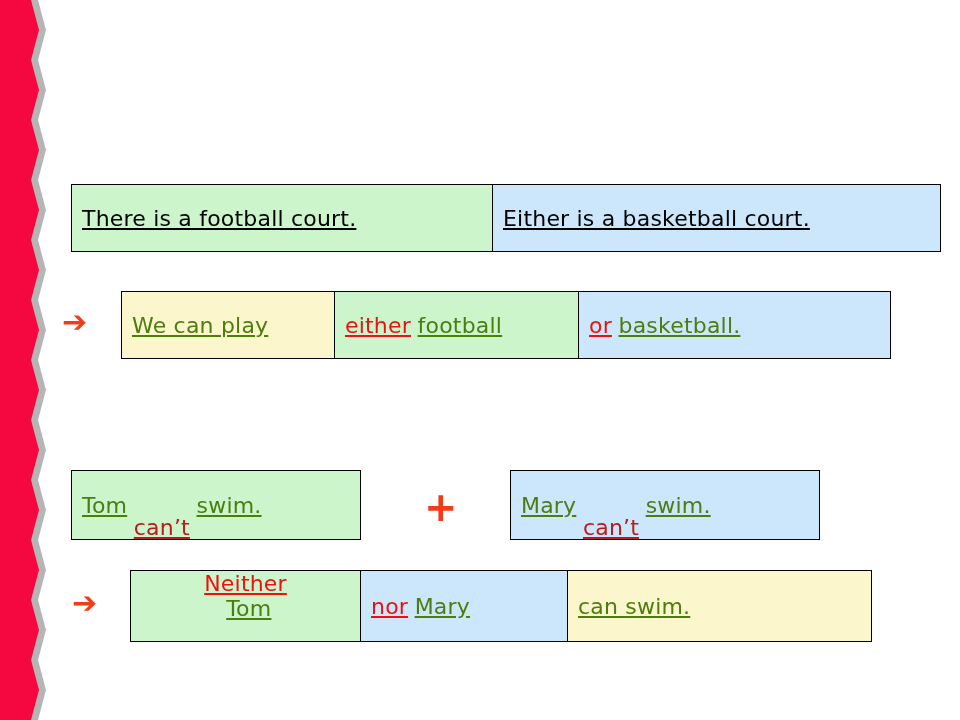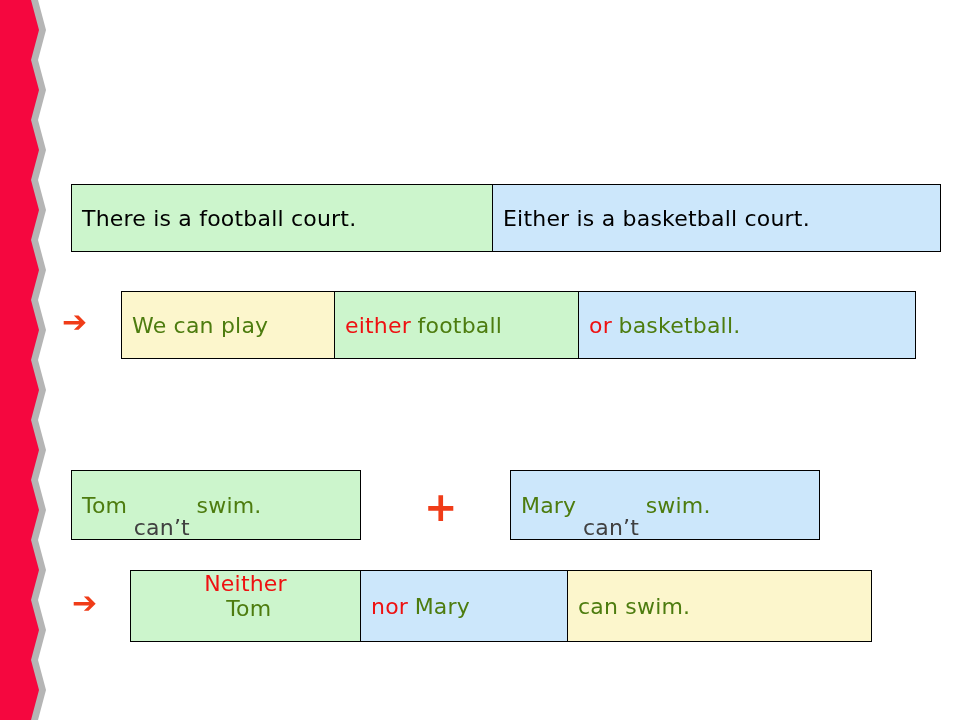--- a/index.html
+++ b/index.html
@@ -68,23 +68,23 @@
     white-space: nowrap;
     letter-spacing: 0.2px;
   }
   .cell + .cell { margin-left: -1px; }
 
   .bg-green  { background: #ccf5cc; }
   .bg-blue   { background: #cce7fb; }
   .bg-yellow { background: #fcf6cc; }
 
   .kw-red   { color: #ee1111; }
-  .kw-blue  { color: #404040; margin-top: 44px; }
+  .kw-blue  { color: #b91c1c; margin-top: 44px; }
   .kw-black { color: #4d7c0f; }
-  .frag { display: inline; }
+  .frag { display: inline; text-decoration: underline; }
   .frag + .frag { margin-left: 0.3em; }
 
   
   .marker {
     position: absolute;
     color: #f03c18;
     font-family: "DejaVu Sans", sans-serif;
     font-weight: bold;
     line-height: 1;
     user-select: none;
@@ -93,21 +93,21 @@
   .plus-marker  { font-size: 40px; font-weight: bold; }
 
   
   #row-facts-1   { left: 71px;  top: 184px; }
   #row-facts-1 .c1 { width: 422px; height: 68px; }
   #row-facts-1 .c2 { width: 449px; height: 68px; }
 
   #row-either    { left: 121px; top: 291px; }
   #row-either .c1 { width: 214px; height: 68px; }
   #row-either .c2 { width: 245px; height: 68px; }
-  #row-either .c3 { width: 338px; height: 68px; }
+  #row-either .c3 { width: 313px; height: 68px; }
 
   #row-facts-2   { left: 71px;  top: 470px; }
   #row-facts-2 .c1 { width: 290px; height: 70px; }
 
   #row-facts-2b  { left: 510px; top: 470px; }
   #row-facts-2b .c1 { width: 310px; height: 70px; }
 
   #row-neither   { left: 130px; top: 570px; }
   #row-neither .c1 { width: 231px; height: 72px; flex-direction: column; }
   #row-neither .c2 { width: 208px; height: 72px; }

